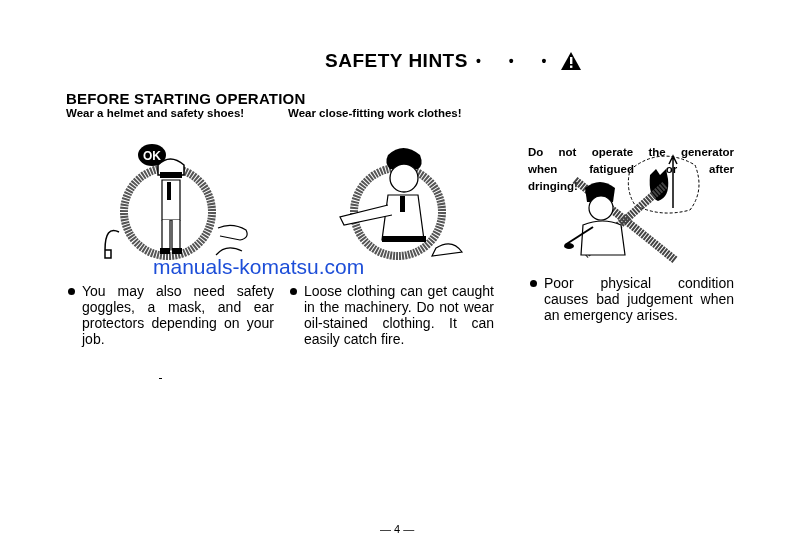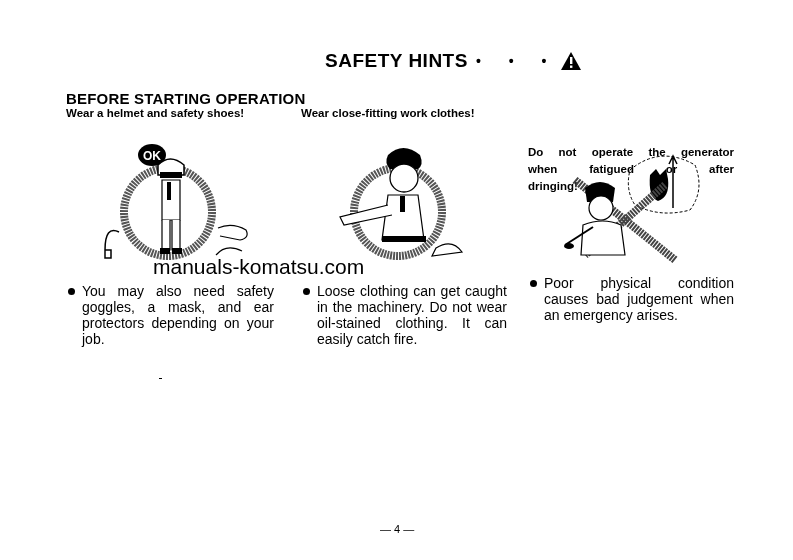--- a/index.html
+++ b/index.html
@@ -3,26 +3,26 @@
 <meta charset="utf-8">
 <style>
   html, body { margin:0; padding:0; background:#fff; }
   body { width:793px; height:560px; position:relative; overflow:hidden; font-family:"Liberation Sans", sans-serif; color:#000; }
   .title { position:absolute; left:325px; top:50px; font-size:19px; font-weight:bold; letter-spacing:0.5px; white-space:nowrap; display:flex; align-items:center; }
   .title .dots { margin-left:8px; font-size:14px; letter-spacing:12px; }
   .title .warn { margin-left:2px; width:22px; height:20px; }
   .section-head { position:absolute; left:66px; top:90px; font-size:15px; font-weight:bold; letter-spacing:0.2px; }
   .col-head { position:absolute; font-size:11.5px; font-weight:bold; line-height:17px; }
   .col1 { left:66px; width:210px; }
-  .col2 { left:301px; width:210px; }
+  .col2 { left:288px; width:210px; }
   .col3 { left:528px; width:206px; text-align:justify; text-align-last:left; }
   .illus { position:absolute; }
   .bullet { position:absolute; font-size:14px; line-height:16px; padding-left:16px; text-align:justify; }
   .bullet::before { content:""; position:absolute; left:2px; top:5px; width:7px; height:7px; border-radius:50%; background:#000; }
-  .watermark { position:absolute; left:153px; top:255px; font-size:21px; color:#000000; letter-spacing:0; }
+  .watermark { position:absolute; left:153px; top:255px; font-size:21px; color:#1d4ed8; letter-spacing:0; }
   .pagenum { position:absolute; left:380px; top:523px; font-size:11px; }
   .stray { position:absolute; left:159px; top:378px; width:3px; height:1px; background:#000; }
 </style>
 </head>
 <body>
 
 <div class="title">
   <span>SAFETY HINTS</span>
   <span class="dots">• • •</span>
   <svg class="warn" viewBox="0 0 22 20">

